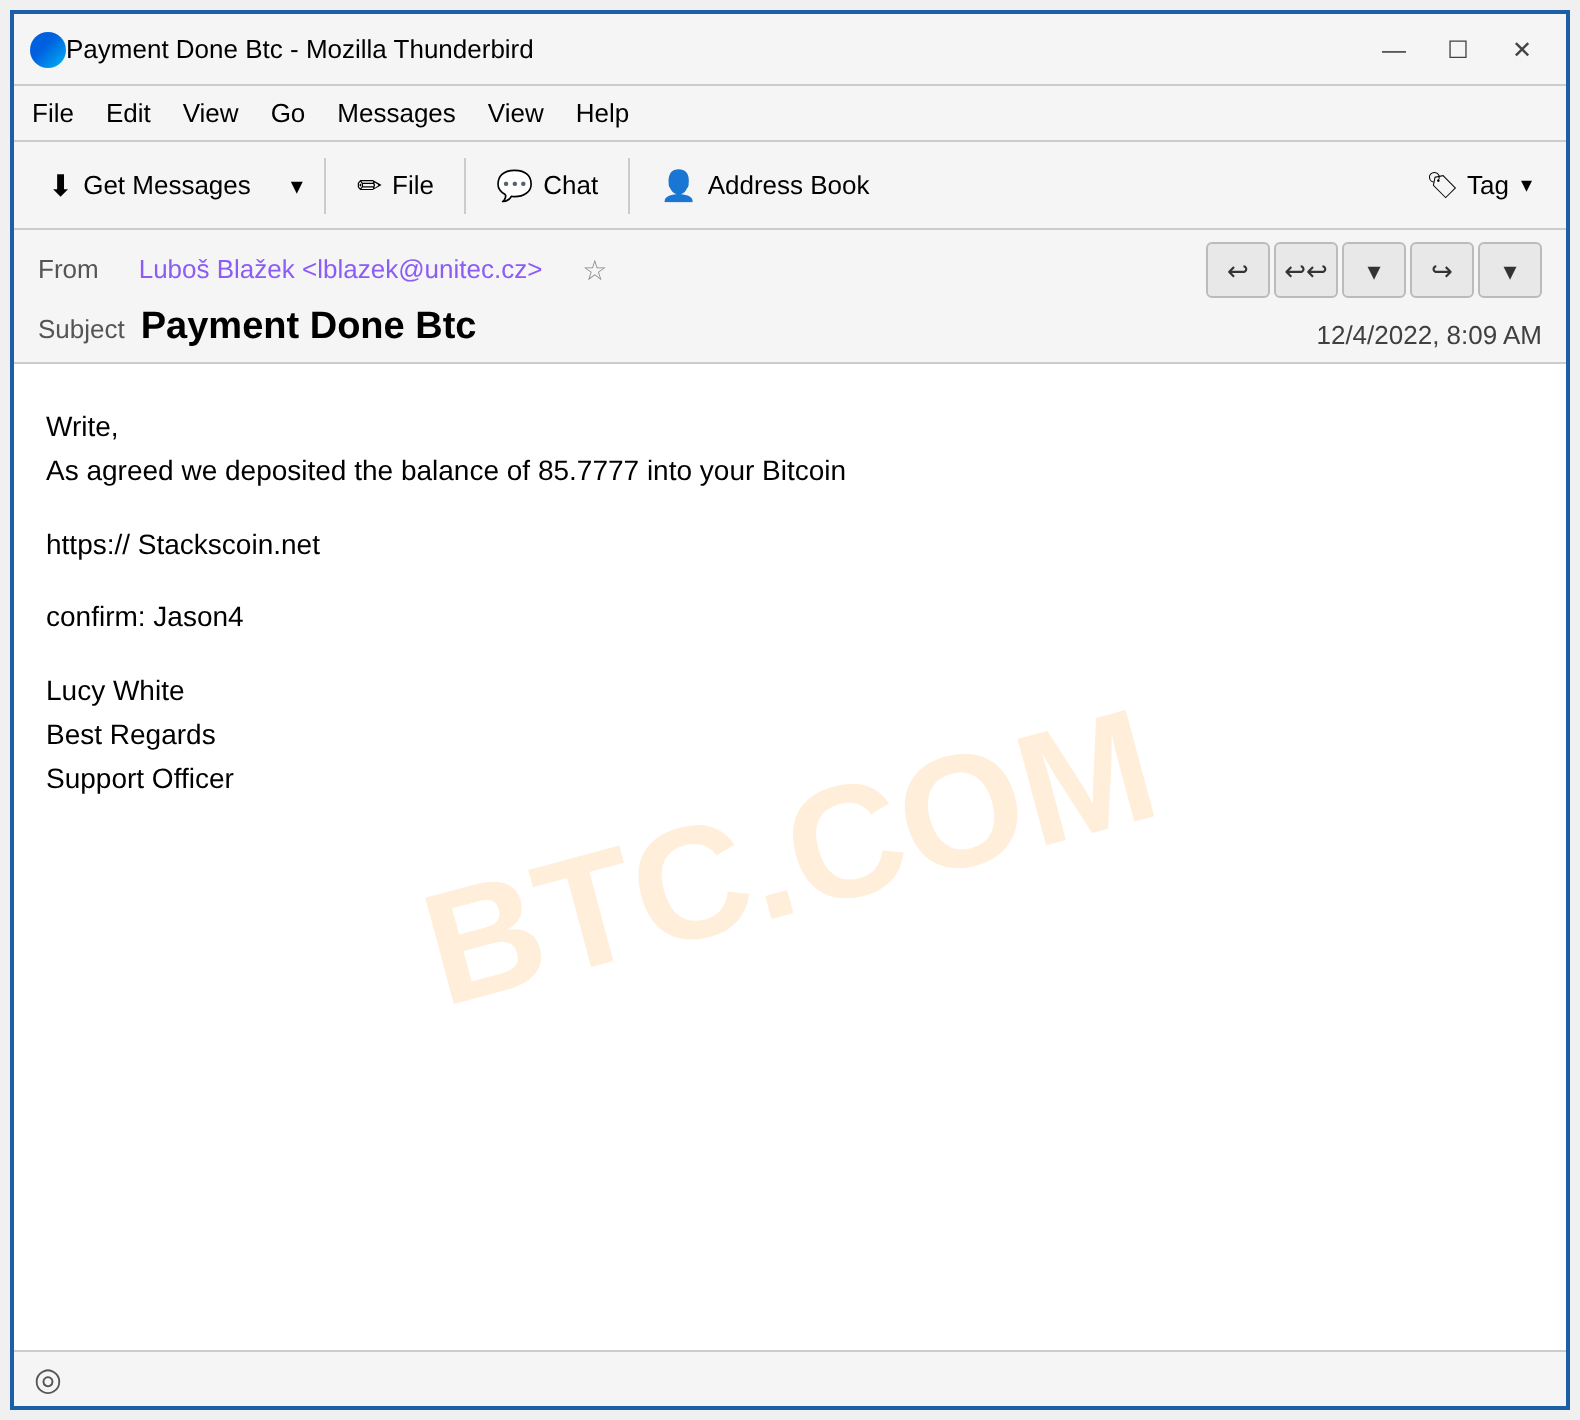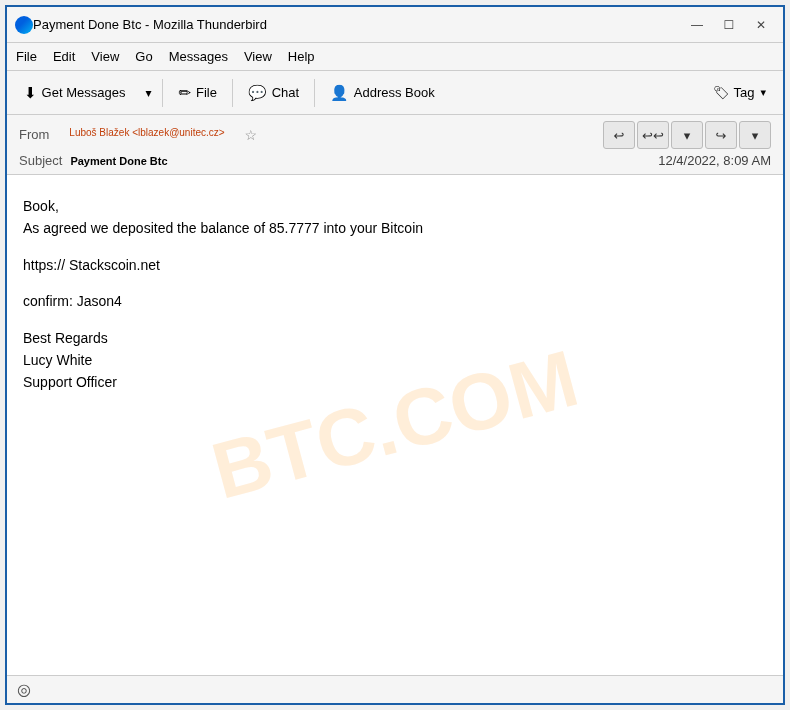--- a/index.html
+++ b/index.html
@@ -163,22 +163,22 @@
       align-items: flex-start;
       gap: 20px;
     }
 
     .email-label {
       color: #555;
       font-size: 13px;
     }
 
     .email-sender {
-      font-size: 10px;
-      color: #c2410c;
+      font-size: 13px;
+      color: #8b5cf6;
     }
 
     .star-icon {
       color: #888;
       font-size: 14px;
       cursor: pointer;
     }
 
     .reply-buttons {
       display: flex;
@@ -207,21 +207,21 @@
     }
 
     .email-subject-label {
       color: #555;
       font-size: 13px;
       margin-right: 8px;
     }
 
     .email-subject-value {
       font-weight: bold;
-      font-size: 11px;
+      font-size: 19px;
       color: #000;
     }
 
     .email-date {
       font-size: 13px;
       color: #404040;
     }
 
     
     .email-body {
@@ -368,29 +368,29 @@
         <span class="email-subject-label">Subject</span>
         <span class="email-subject-value">Payment Done Btc</span>
       </div>
       <span class="email-date">12/4/2022, 8:09 AM</span>
     </div>
   </div>
 
   <div class="email-body">
     <div class="watermark">BTC.COM</div>
     <div class="email-body-content">
-      <p>Book,</p>
+      <p>Write,</p>
       <p>As agreed we deposited the balance of 85.7777 into your Bitcoin</p>
       <div class="spacer"></div>
       <p>https:// Stackscoin.net</p>
       <div class="spacer"></div>
       <p>confirm:    Jason4</p>
       <div class="spacer"></div>
+      <p>Lucy White</p>
       <p>Best Regards</p>
-      <p>Lucy White</p>
       <p>Support Officer</p>
     </div>
   </div>
 
   <div class="status-bar">
     <span class="status-icon">◎</span>
   </div>
 
 </div>
 

